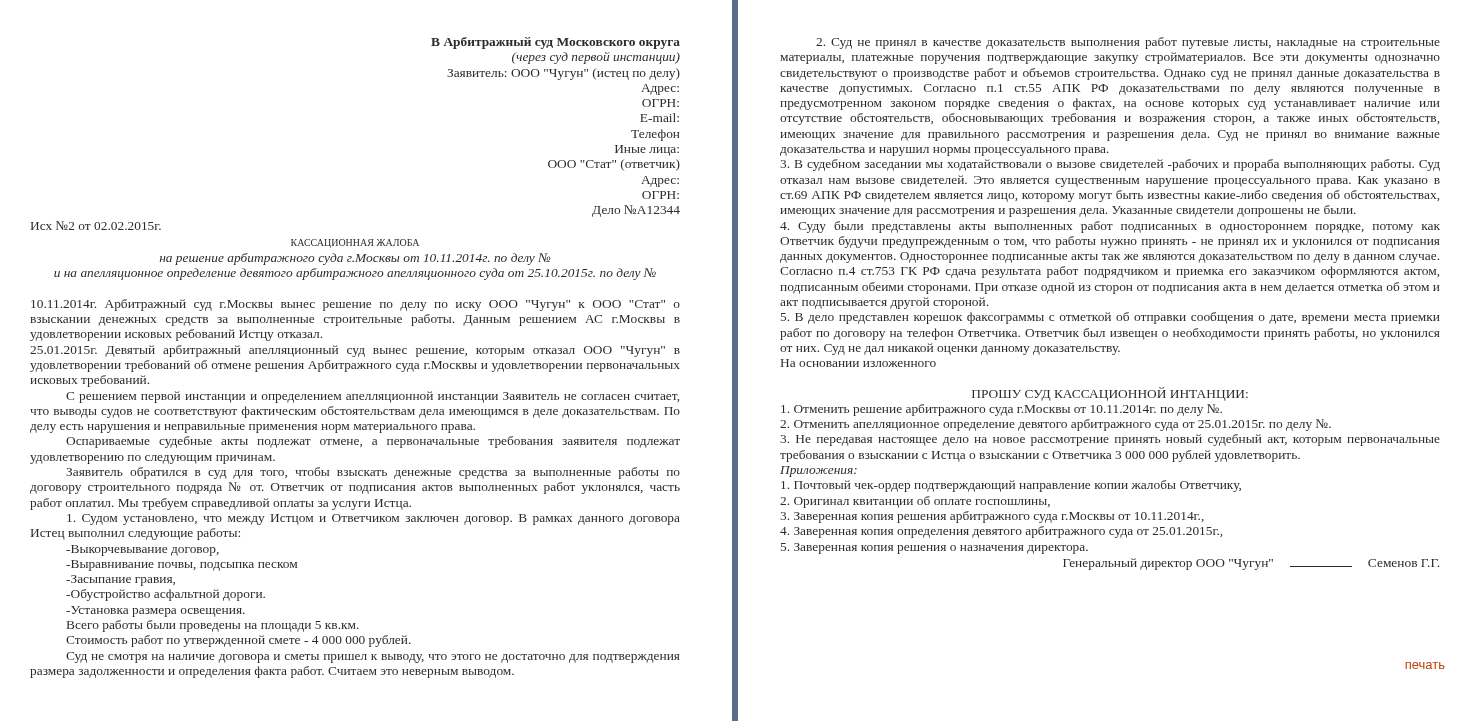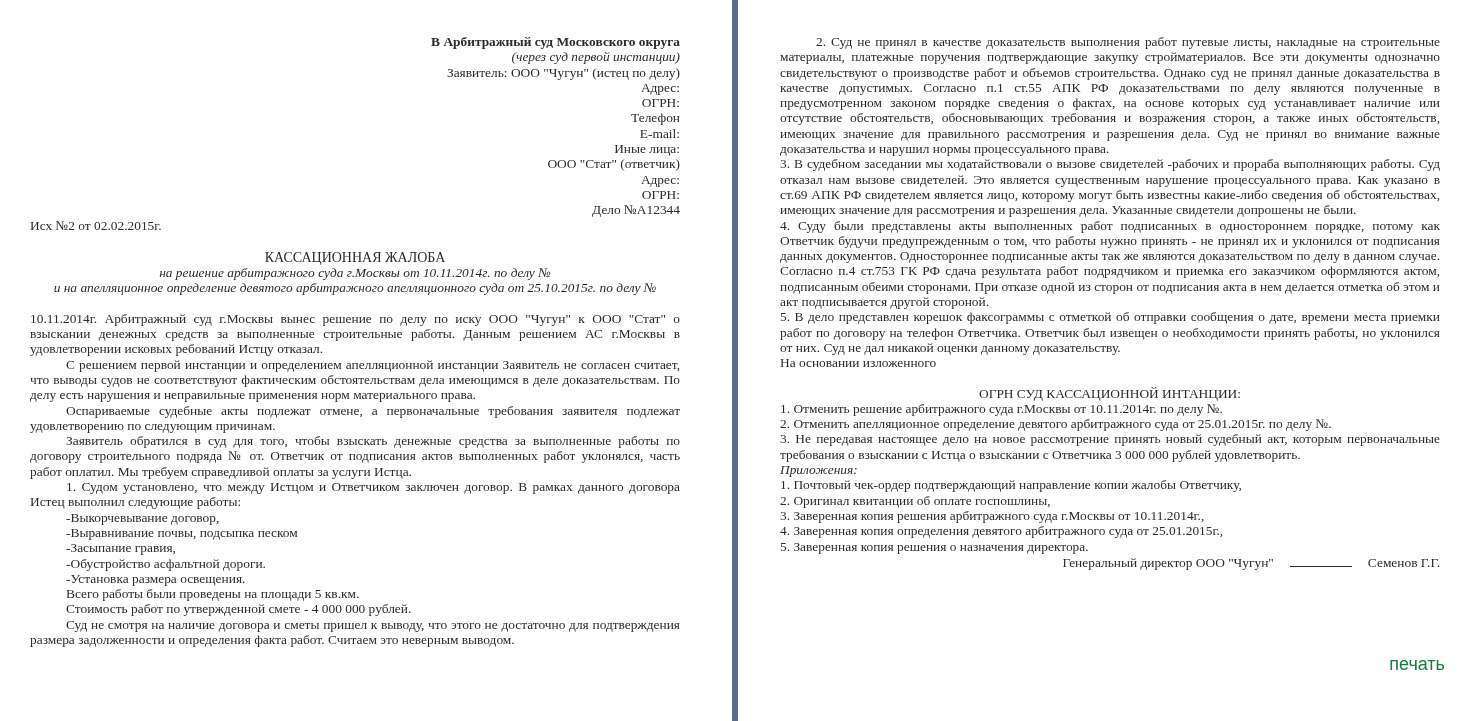--- a/index.html
+++ b/index.html
@@ -20,55 +20,56 @@
     #page-right .col { left: 42px; width: 660px; top: 34px; }
     .right { text-align: right; }
     .center { text-align: center; }
     .justify { text-align: justify; text-align-last: left; }
     .bold { font-weight: bold; }
     .italic { font-style: italic; }
     .indent { text-indent: 36px; }
     .list-indent { padding-left: 36px; }
     .line { white-space: nowrap; }
     .gap { height: 15px; }
-    .title { font-size: 14px; margin-top: 17px; }
+    .title { font-size: 10px; margin-top: 2px; }
     .sign-row { display: flex; justify-content: flex-end; align-items: baseline; gap: 16px; margin-top: 0px; }
     .sign-line { display: inline-block; width: 62px; border-bottom: 1px solid #2b2b2b; height: 12px; }
     .print-link {
       position: absolute; right: 26px; top: 657px;
-      font-family: "Liberation Sans", "DejaVu Sans", sans-serif; font-size: 18px; color: #15803d;
+      font-family: "Liberation Sans", "DejaVu Sans", sans-serif; font-size: 13px; color: #c2410c;
       cursor: pointer; text-decoration: none;
     }
     p { margin: 0; }
   </style>
 </head>
 <body>
 
 <div id="page-left" class="page">
   <div class="col">
     <div class="right">
       <p class="bold">В Арбитражный суд Московского округа</p>
       <p class="italic">(через суд первой инстанции)</p>
       <p>Заявитель: ООО "Чугун" (истец по делу)</p>
       <p>Адрес:</p>
       <p>ОГРН:</p>
+      <p>E-mail:</p>
       <p>Телефон</p>
-      <p>E-mail:</p>
       <p>Иные лица:</p>
       <p>ООО "Стат" (ответчик)</p>
       <p>Адрес:</p>
       <p>ОГРН:</p>
       <p>Дело №А12344</p>
     </div>
     <p>Исх №2 от 02.02.2015г.</p>
     <p class="center title">КАССАЦИОННАЯ ЖАЛОБА</p>
     <p class="center italic">на решение арбитражного суда г.Москвы от 10.11.2014г. по делу №</p>
     <p class="center italic line">и на апелляционное определение девятого арбитражного апелляционного суда от 25.10.2015г. по делу №</p>
     <div class="gap"></div>
     <p class="justify">10.11.2014г. Арбитражный суд г.Москвы вынес решение по делу по иску ООО "Чугун" к ООО "Стат" о взыскании денежных средств за выполненные строительные работы. Данным решением АС г.Москвы в удовлетворении исковых ребований Истцу отказал.</p>
+    <p class="justify">25.01.2015г. Девятый арбитражный апелляционный суд вынес решение, которым отказал ООО "Чугун" в удовлетворении требований об отмене решения Арбитражного суда г.Москвы и удовлетворении первоначальных исковых требований.</p>
     <p class="justify indent">С решением первой инстанции и определением апелляционной инстанции Заявитель не согласен считает, что выводы судов не соответствуют  фактическим обстоятельствам дела имеющимся в деле доказательствам. По делу есть нарушения и неправильные применения норм материального права.</p>
     <p class="justify indent">Оспариваемые судебные акты подлежат отмене, а первоначальные требования заявителя подлежат удовлетворению по следующим причинам.</p>
     <p class="justify indent">Заявитель обратился в суд для того, чтобы взыскать денежные средства за выполненные работы по договору строительного подряда № от. Ответчик от подписания актов выполненных работ уклонялся, часть работ оплатил. Мы требуем справедливой оплаты за услуги Истца.</p>
     <p class="justify indent">1. Судом установлено, что между Истцом и Ответчиком заключен договор. В рамках данного договора Истец выполнил следующие работы:</p>
     <div class="list-indent">
       <p>-Выкорчевывание договор,</p>
       <p>-Выравнивание почвы, подсыпка песком</p>
       <p>-Засыпание гравия,</p>
       <p>-Обустройство асфальтной дороги.</p>
       <p>-Установка размера освещения.</p>
@@ -82,21 +83,21 @@
 <div class="divider"></div>
 
 <div id="page-right" class="page">
   <div class="col">
     <p class="justify indent">2. Суд не принял в качестве доказательств выполнения работ путевые листы, накладные на строительные материалы, платежные поручения подтверждающие закупку стройматериалов. Все эти документы однозначно свидетельствуют о производстве работ и объемов строительства. Однако суд не принял данные доказательства в качестве допустимых. Согласно п.1 ст.55 АПК РФ доказательствами по делу являются полученные в предусмотренном законом порядке сведения о фактах, на основе которых суд устанавливает наличие или отсутствие обстоятельств, обосновывающих требования и возражения сторон, а также иных обстоятельств, имеющих значение для правильного рассмотрения и разрешения дела. Суд не принял во внимание важные доказательства и нарушил нормы процессуального права.</p>
     <p class="justify">3. В судебном заседании мы ходатайствовали о вызове свидетелей -рабочих и прораба выполняющих работы. Суд отказал нам вызове свидетелей. Это является существенным нарушение процессуального права. Как указано в ст.69 АПК РФ свидетелем является лицо, которому могут быть известны какие-либо сведения об обстоятельствах, имеющих значение для рассмотрения и разрешения дела.  Указанные свидетели допрошены не были.</p>
     <p class="justify">4. Суду были представлены акты выполненных работ подписанных в одностороннем порядке, потому как Ответчик будучи предупрежденным о том, что работы нужно принять - не принял их и уклонился от подписания  данных документов. Одностороннее подписанные акты так же являются доказательством по делу в данном случае. Согласно п.4 ст.753 ГК РФ сдача результата работ подрядчиком и приемка его заказчиком оформляются актом, подписанным обеими сторонами. При отказе одной из сторон от подписания акта в нем делается отметка об этом и акт подписывается другой стороной.</p>
     <p class="justify">5. В дело представлен корешок факсограммы с отметкой об отправки сообщения о дате, времени места приемки работ по договору на телефон Ответчика. Ответчик был извещен о необходимости принять работы, но уклонился от них. Суд не дал никакой оценки данному доказательству.</p>
     <p>На основании изложенного</p>
     <div class="gap"></div>
-    <p class="center">ОГРН СУД КАССАЦИОННОЙ ИНТАНЦИИ:</p>
+    <p class="center">ПРОШУ СУД КАССАЦИОННОЙ ИНТАНЦИИ:</p>
     <p>1. Отменить решение арбитражного суда г.Москвы от 10.11.2014г. по делу №.</p>
     <p>2. Отменить апелляционное определение девятого арбитражного суда от 25.01.2015г. по делу №.</p>
     <p class="justify">3. Не передавая настоящее дело на новое рассмотрение принять новый судебный акт, которым первоначальные требования о взыскании с Истца о взыскании с Ответчика 3 000 000 рублей удовлетворить.</p>
     <p class="italic">Приложения:</p>
     <p>1. Почтовый чек-ордер подтверждающий направление копии жалобы Ответчику,</p>
     <p>2. Оригинал квитанции об оплате госпошлины,</p>
     <p>3. Заверенная копия решения арбитражного суда г.Москвы от 10.11.2014г.,</p>
     <p>4. Заверенная копия определения девятого арбитражного суда от 25.01.2015г.,</p>
     <p>5. Заверенная копия решения о назначения директора.</p>
     <div class="sign-row">

